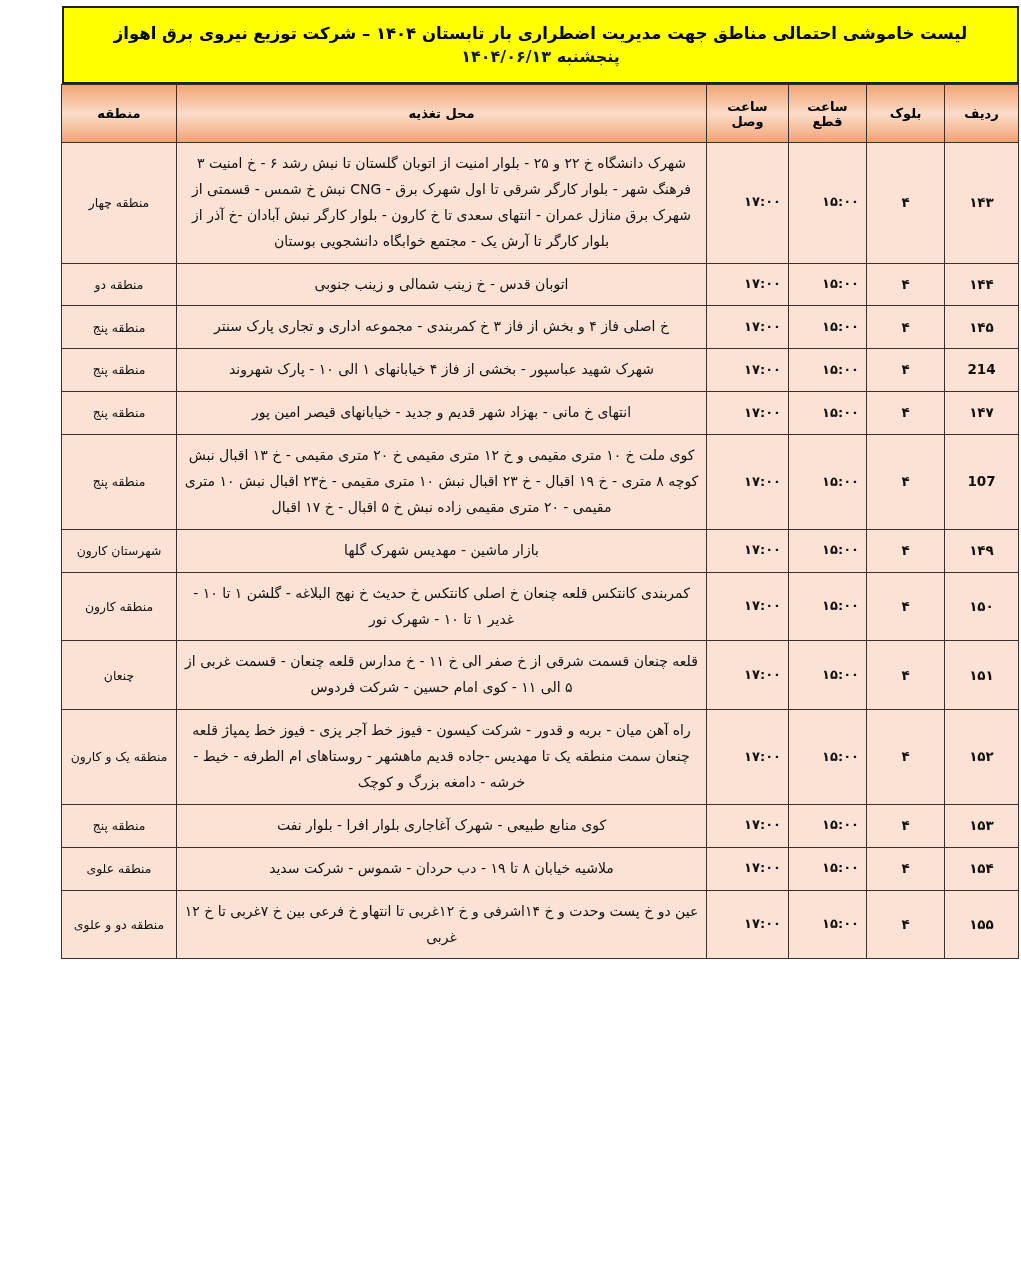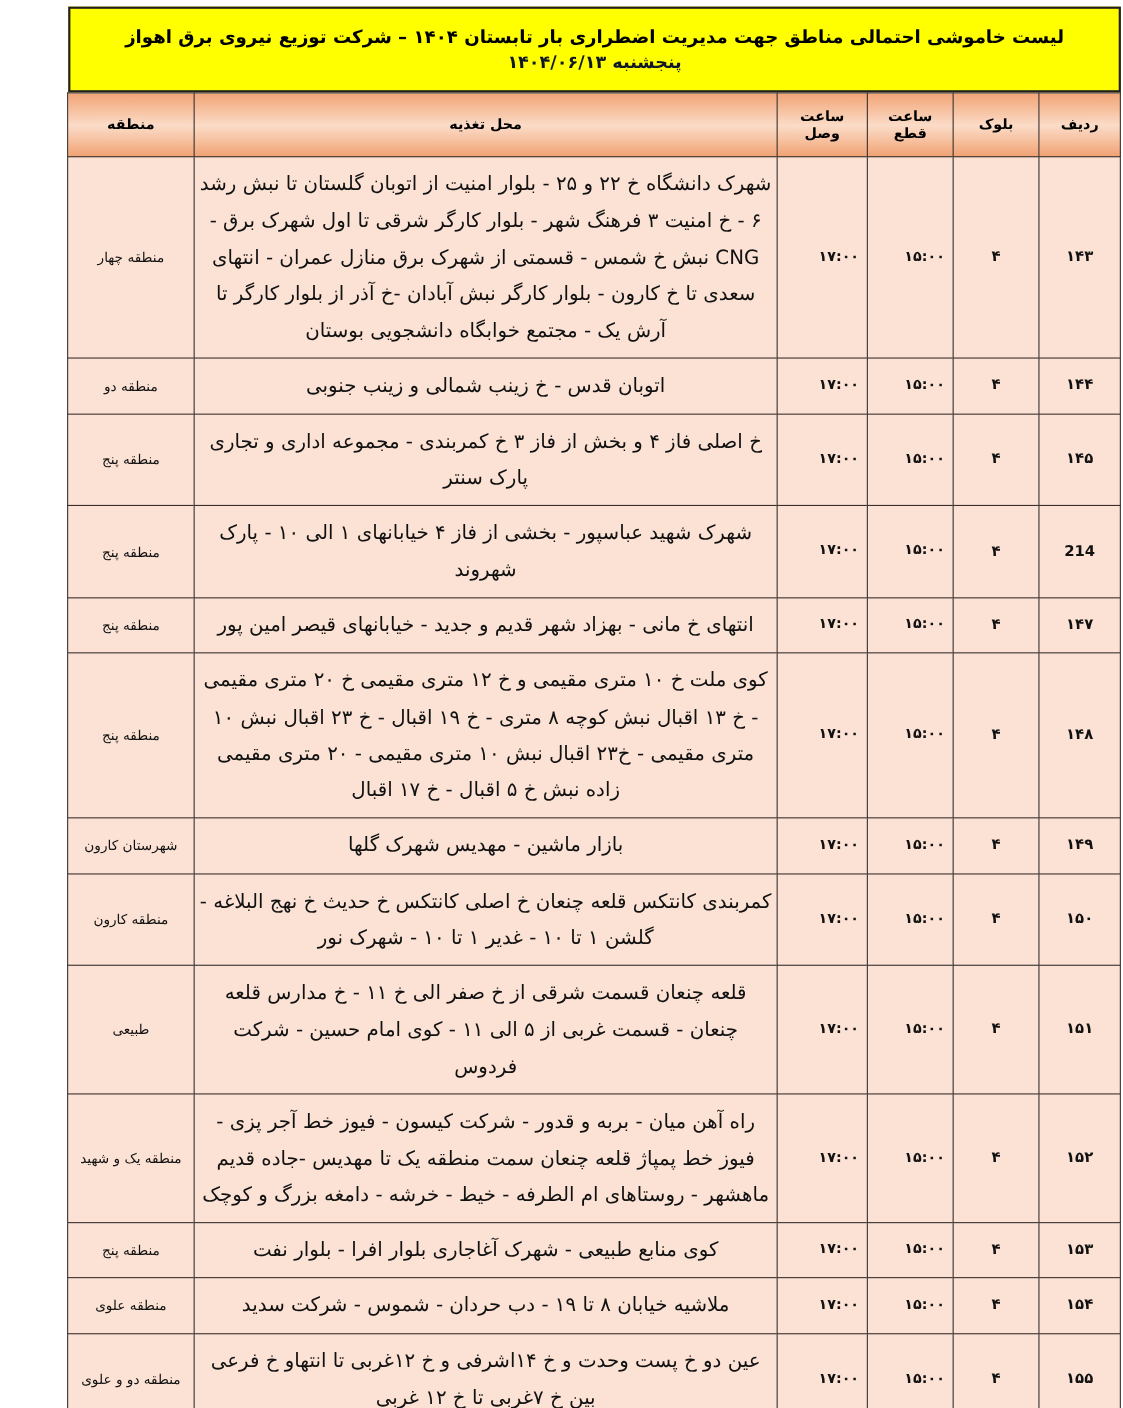--- a/index.html
+++ b/index.html
@@ -85,21 +85,21 @@
   tbody td {
     background: #fbe2d5;
     color: #111111;
     font-size: 12.2px;
     text-align: center;
     vertical-align: middle;
     padding: 6px 7px;
     line-height: 1.75;
   }
   tbody td.feed {
-    font-size: 18px;
+    font-size: 14px;
     line-height: 1.85;
     padding: 8px 4px;
   }
   tbody td.num,
   tbody td.block {
     font-weight: bold;
     font-size: 13.5px;
   }
   tbody td.time {
     font-weight: bold;
@@ -185,21 +185,21 @@
           </tr>
           <tr>
             <td class="num">۱۴۷</td>
             <td class="block">۴</td>
             <td class="time">۱۵:۰۰</td>
             <td class="time">۱۷:۰۰</td>
             <td class="feed">انتهای خ مانی - بهزاد شهر قدیم و جدید - خیابانهای قیصر امین پور</td>
             <td class="zone">منطقه پنج</td>
           </tr>
           <tr>
-            <td class="num">۱۴۸</td>
+            <td class="num">107</td>
             <td class="block">۴</td>
             <td class="time">۱۵:۰۰</td>
             <td class="time">۱۷:۰۰</td>
             <td class="feed">کوی ملت خ ۱۰ متری مقیمی و خ ۱۲ متری مقیمی خ ۲۰ متری مقیمی - خ ۱۳ اقبال نبش کوچه ۸ متری - خ ۱۹ اقبال - خ ۲۳ اقبال نبش ۱۰ متری مقیمی - خ۲۳ اقبال نبش ۱۰ متری مقیمی - ۲۰ متری مقیمی زاده نبش خ ۵ اقبال - خ ۱۷ اقبال</td>
             <td class="zone">منطقه پنج</td>
           </tr>
           <tr>
             <td class="num">۱۴۹</td>
             <td class="block">۴</td>
             <td class="time">۱۵:۰۰</td>
@@ -214,29 +214,29 @@
             <td class="time">۱۷:۰۰</td>
             <td class="feed">کمربندی کانتکس قلعه چنعان خ اصلی کانتکس خ حدیث خ نهج البلاغه - گلشن ۱ تا ۱۰ - غدیر ۱ تا ۱۰ - شهرک نور</td>
             <td class="zone">منطقه کارون</td>
           </tr>
           <tr>
             <td class="num">۱۵۱</td>
             <td class="block">۴</td>
             <td class="time">۱۵:۰۰</td>
             <td class="time">۱۷:۰۰</td>
             <td class="feed">قلعه چنعان قسمت شرقی از خ صفر الی خ ۱۱ - خ مدارس قلعه چنعان - قسمت غربی از ۵ الی ۱۱ - کوی امام حسین - شرکت فردوس</td>
-            <td class="zone">طبیعی</td>
+            <td class="zone">چنعان</td>
           </tr>
           <tr>
             <td class="num">۱۵۲</td>
             <td class="block">۴</td>
             <td class="time">۱۵:۰۰</td>
             <td class="time">۱۷:۰۰</td>
             <td class="feed">راه آهن میان - بربه و قدور - شرکت کیسون - فیوز خط آجر پزی - فیوز خط پمپاژ قلعه چنعان سمت منطقه یک تا مهدیس -جاده قدیم ماهشهر - روستاهای ام الطرفه - خیط - خرشه - دامغه بزرگ و کوچک</td>
-            <td class="zone">منطقه یک و شهید</td>
+            <td class="zone">منطقه یک و کارون</td>
           </tr>
           <tr>
             <td class="num">۱۵۳</td>
             <td class="block">۴</td>
             <td class="time">۱۵:۰۰</td>
             <td class="time">۱۷:۰۰</td>
             <td class="feed">کوی منابع طبیعی - شهرک آغاجاری بلوار افرا - بلوار نفت</td>
             <td class="zone">منطقه پنج</td>
           </tr>
           <tr>

